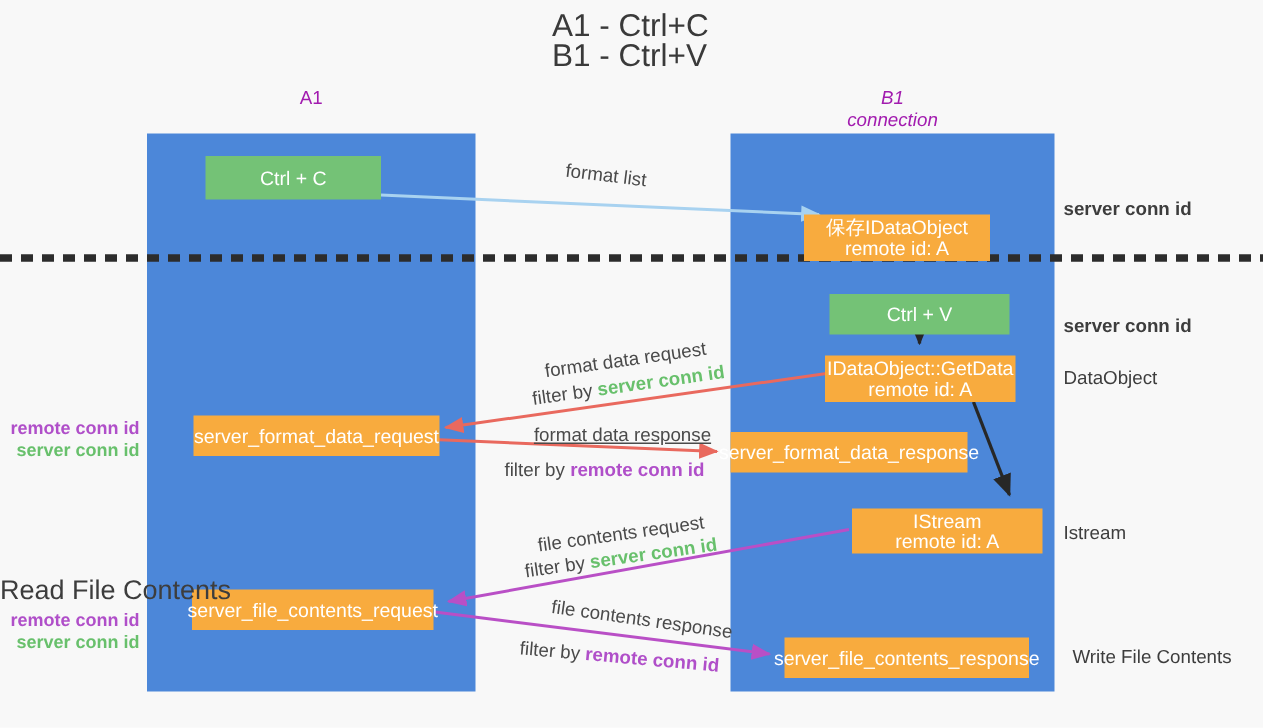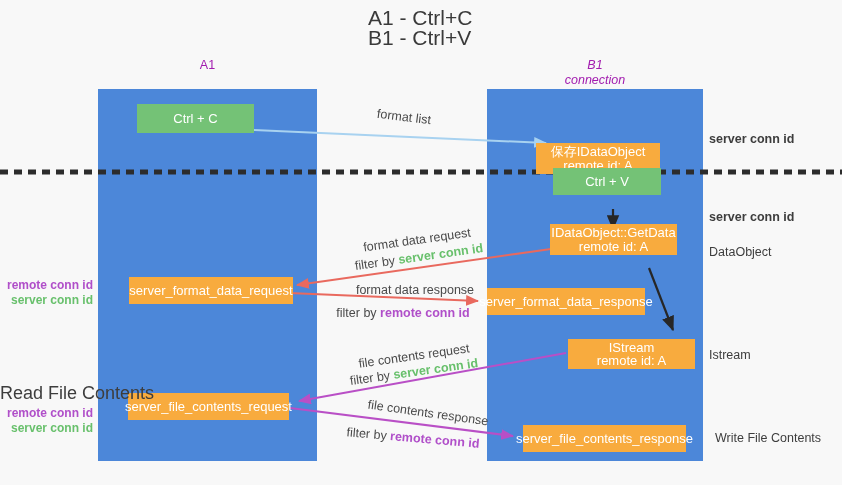--- a/index.html
+++ b/index.html
@@ -20,22 +20,22 @@
   .arrows{position:absolute;left:0;top:0;z-index:2;}
   .nbox{
     position:absolute;z-index:3;
     display:flex;flex-direction:column;align-items:center;justify-content:center;
     color:#ffffff;font-size:13px;line-height:13.5px;text-align:center;
   }
   .nbox.green{background:#74c276;}
   .nbox.orange{background:#f8ab3e;}
   .b-ctrl-c{left:137px;top:104px;width:117px;height:29px;}
   .b-save{left:536px;top:127px;width:124px;height:31px;margin-top:16px;}
-  .b-ctrl-v{left:553px;top:168px;width:108px;height:27px;}
-  .b-getdata{left:550px;top:224px;width:127px;height:31px;}
+  .b-ctrl-v{left:553px;top:196px;width:120px;height:27px;}
+  .b-getdata{left:550px;top:237px;width:127px;height:31px;}
   .b-freq{left:129px;top:277px;width:164px;height:27px;}
   .b-fresp{left:487px;top:288px;width:158px;height:27px;}
   .b-istream{left:568px;top:339px;width:127px;height:30px;}
   .b-filereq{left:128px;top:393px;width:161px;height:27px;}
   .b-fileresp{left:523px;top:425px;width:163px;height:27px;}
   .flowlabel{
     position:absolute;z-index:3;white-space:nowrap;
     color:#4a4a4a;font-size:12.5px;
     transform-origin:center center;
   }
@@ -139,21 +139,21 @@
   </div>
 
   <div class="flowlabel" style="left:404px;top:110px;transform:translateX(-50%) rotate(7deg);">format list</div>
 
   <div class="flowlabel" style="left:417px;top:233px;transform:translateX(-50%) rotate(-8deg);">format data request</div>
 
   <div class="flowlabel" style="left:419px;top:250px;transform:translateX(-50%) rotate(-8deg);">
     <span>filter by </span><span class="kw-green">server conn id</span>
   </div>
 
-  <div class="flowlabel" style="left:415px;top:283px;transform:translateX(-50%);">format data response</div>
+  <div class="flowlabel" style="left:415px;top:283px;transform:translateX(-50%);text-decoration:underline;">format data response</div>
 
   <div class="flowlabel" style="left:403px;top:306px;transform:translateX(-50%);">
     <span>filter by </span><span class="kw-purple">remote conn id</span>
   </div>
 
   <div class="flowlabel" style="left:414px;top:349px;transform:translateX(-50%) rotate(-8deg);">file contents request</div>
 
   <div class="flowlabel" style="left:414px;top:365px;transform:translateX(-50%) rotate(-8deg);">
     <span>filter by </span><span class="kw-green">server conn id</span>
   </div>

